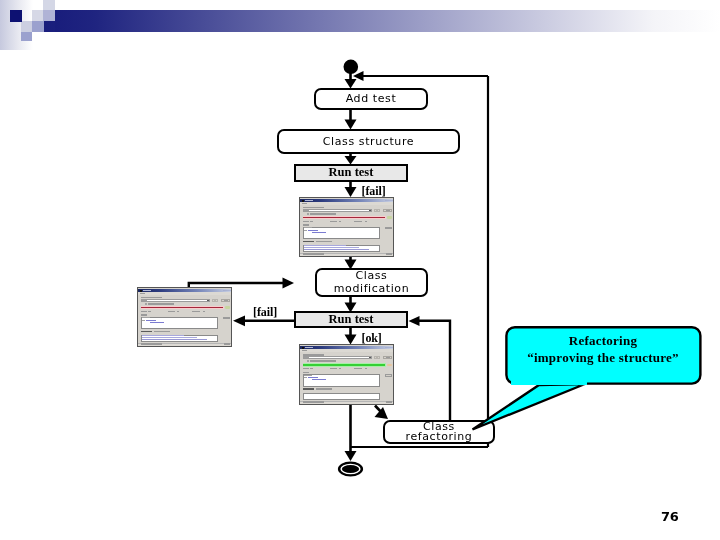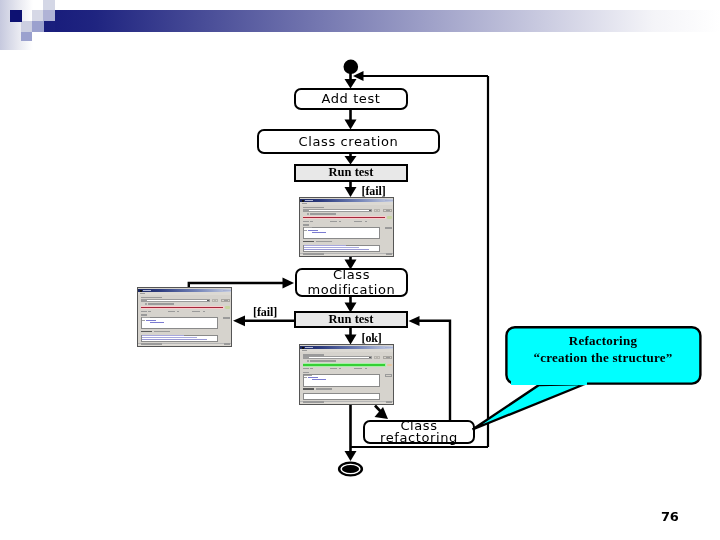--- a/index.html
+++ b/index.html
@@ -8,21 +8,21 @@
   #slide{position:absolute;left:0;top:0;width:720px;height:540px;}
   .hdr{position:absolute;left:0;top:0;width:720px;height:50px;}
   .hdr svg{position:absolute;left:0;top:0;}
   .pagenum{position:absolute;left:661px;top:509px;font-family:"DejaVu Sans",sans-serif;font-weight:bold;font-size:13px;color:#000;letter-spacing:-0.3px;}
   svg{display:block;}
   #diagram{position:absolute;left:0;top:0;width:720px;height:540px;}
   #diagram svg{position:absolute;left:0;top:0;}
   .node{position:absolute;box-sizing:border-box;display:flex;align-items:center;justify-content:center;
         font-family:"DejaVu Sans",sans-serif;color:#000;background:#fff;border:2.6px solid #000;
         line-height:1.05;text-align:center;letter-spacing:0.4px;}
-  .node.rounded{border-radius:7px;font-size:13px;font-weight:400;letter-spacing:0.6px;}
+  .node.rounded{border-radius:7px;font-size:11px;font-weight:400;letter-spacing:0.6px;margin-left:20px;}
   .node.rect{border-radius:0;background:#e8e8e8;font-family:"Liberation Serif",serif;font-weight:bold;font-size:12.5px;letter-spacing:0;}
   #n-add-test{left:294px;top:88px;width:114px;height:22px;}
   #n-class-creation{left:257px;top:129px;width:183px;height:25px;}
   #n-run-test-1{left:294px;top:164px;width:114px;height:18px;}
   #n-class-modification{left:295px;top:268px;width:113px;height:29px;line-height:1.12;}
   #n-run-test-2{left:294px;top:311px;width:114px;height:17px;}
   #n-class-refactoring{left:363px;top:420px;width:112px;height:24px;line-height:0.92;}
   .elabel{position:absolute;font-family:"Liberation Serif",serif;font-weight:bold;font-size:12px;color:#000;white-space:nowrap;letter-spacing:-0.1px;}
   #lbl-fail-1{left:361.5px;top:184px;}
   #lbl-fail-2{left:253px;top:304.5px;}
@@ -133,21 +133,21 @@
         <ellipse cx="350.5" cy="469" rx="10.1" ry="5.2" fill="#fff"></ellipse>
         <ellipse cx="350.5" cy="469" rx="8.6" ry="4.0" fill="#000"></ellipse>
       </g>
 
       <circle cx="350.8" cy="66.8" r="7.3" fill="#000"></circle>
     </svg>
     <div class="node rounded" id="n-add-test">
       <span>Add test</span>
     </div>
     <div class="node rounded" id="n-class-creation">
-      <span>Class creation</span>
+      <span>Class structure</span>
     </div>
     <div class="node rect" id="n-run-test-1">
       <span>Run test</span>
     </div>
     <div class="node rounded two" id="n-class-modification">
       <span>Class<br>modification</span>
     </div>
     <div class="node rect" id="n-run-test-2">
       <span>Run test</span>
     </div>
@@ -283,17 +283,17 @@
         <div class="x" style="left: 2.97px; top: 56.12px; width: 20.78px; height: 1.42px; background: rgb(154, 154, 154);"></div>
         <div class="btn" style="left: 86.09px; top: 55.92px; width: 5.94px; height: 2.24px;"></div>
       </div>
     <svg id="callout" width="200" height="120" viewBox="0 0 200 120" style="overflow:visible">
       <path d="M-32.5 110.5 L34 66 L80 65 Z" fill="#00ffff" stroke="#000" stroke-width="2.3" stroke-linejoin="miter"></path>
       <rect x="1.4" y="8.2" width="194" height="56.4" rx="8.5" ry="8.5" fill="#00ffff" stroke="#000" stroke-width="2.4"></rect>
       <rect x="6" y="50" width="76" height="16" fill="#00ffff"></rect>
     </svg>
     <div id="callout-text">
       <div>Refactoring</div>
-      <div>“creation the structure”</div>
+      <div>“improving the structure”</div>
     </div>
   </div>
   <div class="pagenum">76</div>
 </div>
 
 </body></html>

